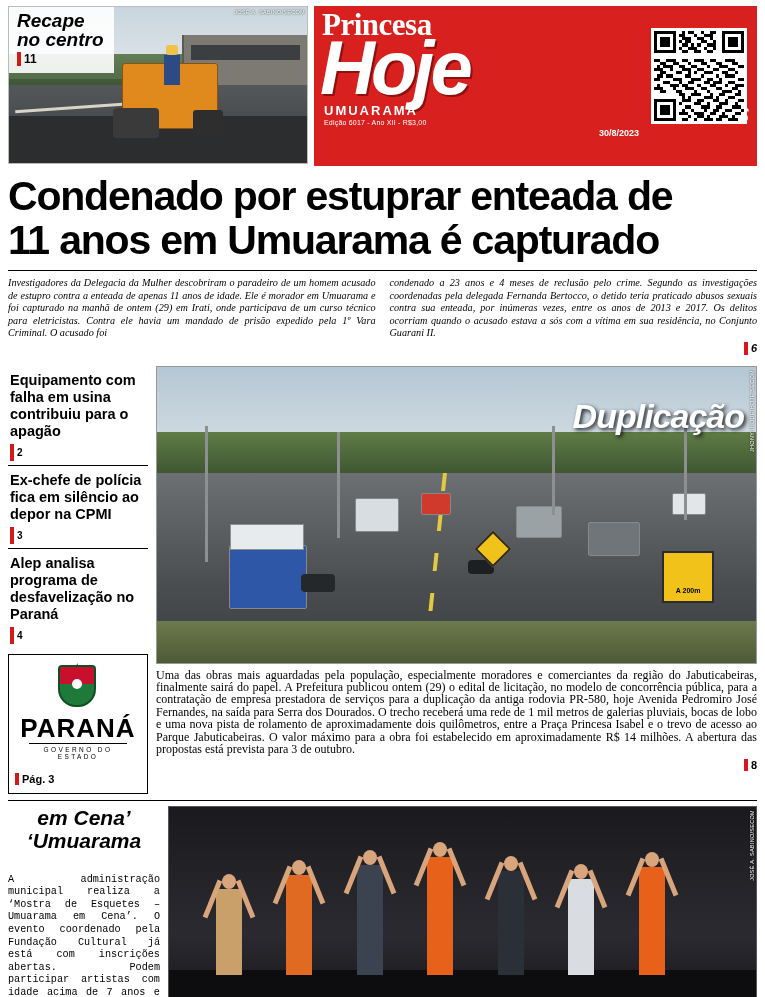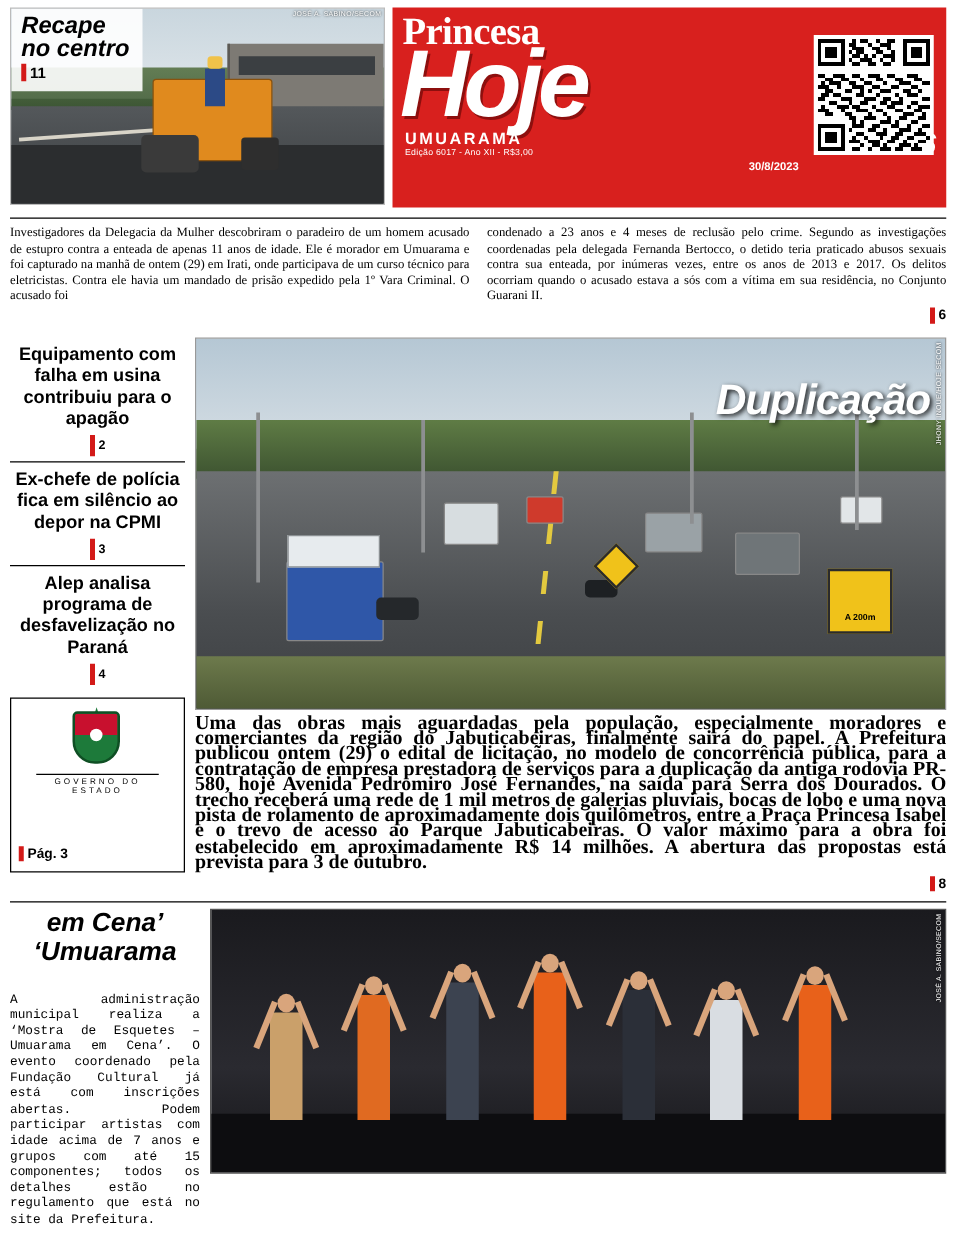--- a/index.html
+++ b/index.html
@@ -151,20 +151,21 @@
     font-size: 41px;
     line-height: 44px;
     letter-spacing: -1.2px;
   }
   .rule-thin { border-top: 1px solid #000; margin: 8px 0 6px; }
 
   
   .lead {
     display: flex; gap: 14px;
     font-family: "Liberation Serif", serif;
+    font-style: italic;
     font-size: 10.2px;
     line-height: 12.6px;
     text-align: justify;
     position: relative;
     padding-bottom: 4px;
   }
   .lead .col { flex: 1; }
   .pg-marker {
     font-family: "Liberation Sans", sans-serif;
     font-weight: bold; font-size: 11px;
@@ -174,21 +175,20 @@
   }
   .lead-pg { text-align: right; margin-top: 2px; }
 
   
   .middle {
     display: flex; gap: 8px;
     margin-top: 6px;
   }
   .left-col { width: 140px; }
   .brief {
-    text-align: center;
     font-family: "Liberation Sans", sans-serif;
     font-weight: bold;
     font-size: 14.5px;
     line-height: 17px;
     padding: 6px 2px 4px;
   }
   .brief + .brief { border-top: 1px solid #000; }
   .brief .pg-marker { font-size: 10px; margin-top: 4px; }
 
   .parana-box {
@@ -287,25 +287,24 @@
   .dup-label {
     position: absolute; right: 12px; top: 30px;
     font-family: "Liberation Sans", sans-serif;
     font-weight: bold; font-style: italic;
     font-size: 34px; color: #fff;
     text-shadow: 2px 2px 4px rgba(0,0,0,.85);
     letter-spacing: -1px;
   }
   .dup-caption {
     font-family: "Liberation Serif", serif;
-    font-size: 16px;
+    font-size: 12px;
     line-height: 12.4px;
     text-align: justify;
     margin-top: 5px;
-    font-weight: bold;
   }
   .cap-pg { text-align: right; }
 
   
   .bottom {
     display: flex; gap: 8px;
     margin-top: 6px;
     border-top: 1px solid #000;
     padding-top: 5px;
   }
@@ -523,20 +522,24 @@
               <rect x="13" y="28" width="1" height="1"></rect>
               <rect x="16" y="28" width="3" height="1"></rect>
               <rect x="20" y="28" width="2" height="1"></rect>
               <rect x="24" y="28" width="3" height="1"></rect>
           </g>
         </svg>
       </div>
     </div>
   </div>
 
+  <div class="headline">
+    <div>Condenado por estuprar enteada de</div>
+    <div>11 anos em Umuarama é capturado</div>
+  </div>
   <div class="rule-thin"></div>
 
   <div class="lead">
     <div class="col">Investigadores da Delegacia da Mulher descobriram o paradeiro de um homem acusado de estupro contra a enteada de apenas 11 anos de idade. Ele é morador em Umuarama e foi capturado na manhã de ontem (29) em Irati, onde participava de um curso técnico para eletricistas. Contra ele havia um mandado de prisão expedido pela 1º Vara Criminal. O acusado foi</div>
     <div class="col">
       <div>condenado a 23 anos e 4 meses de reclusão pelo crime. Segundo as investigações coordenadas pela delegada Fernanda Bertocco, o detido teria praticado abusos sexuais contra sua enteada, por inúmeras vezes, entre os anos de 2013 e 2017. Os delitos ocorriam quando o acusado estava a sós com a vítima em sua residência, no Conjunto Guarani II.</div>
       <div class="lead-pg">
         <span class="pg-marker">6</span>
       </div>
     </div>
@@ -556,20 +559,21 @@
       <div class="brief">
         <div>Alep analisa programa de desfavelização no Paraná</div>
         <span class="pg-marker">4</span>
       </div>
 
       <div class="parana-box">
         <div class="brasao">
           <div class="star">★</div>
           <div class="shield"></div>
         </div>
+        <div class="parana-word">PARANÁ</div>
         <div class="parana-sub">GOVERNO DO ESTADO</div>
         <div class="parana-pg">
           <span class="pg-marker">Pág. 3</span>
         </div>
       </div>
     </div>
 
     <div class="right-col">
       <div class="dup-photo">
         <div class="dp-sky"></div>

